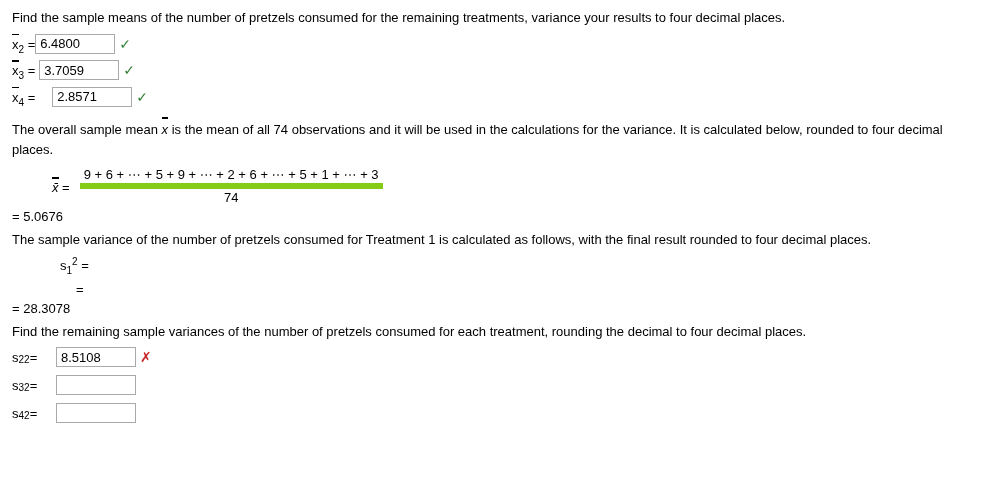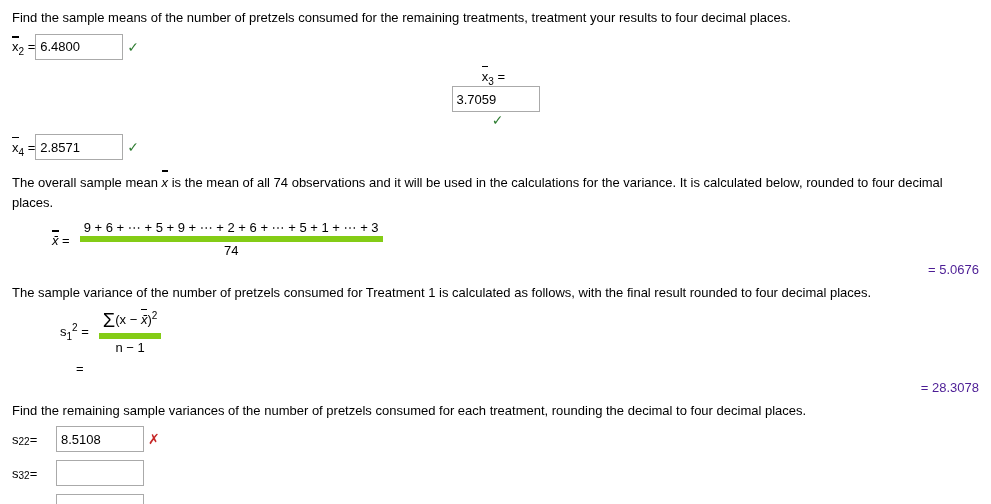--- a/index.html
+++ b/index.html
@@ -34,44 +34,42 @@
       text-align: center;
     }
     .fraction .denominator {
       padding: 1px 4px 0 4px;
       text-align: center;
     }
     .sub { vertical-align: sub; font-size: 10px; }
     .sup { vertical-align: super; font-size: 10px; }
     .input-box {
       border: 1px solid #aaa;
-      padding: 12px 4px;
-      width: 88px;
+      padding: 1px 4px;
+      width: 80px;
       font-size: 13px;
       display: inline-block;
       height: 20px;
       vertical-align: middle;
     }
     .check-icon {
       color: #2e7d32;
       font-size: 14px;
       margin-left: 4px;
       vertical-align: middle;
     }
     .cross-icon {
       color: #c62828;
       font-size: 14px;
       margin-left: 4px;
       vertical-align: middle;
     }
     .result-line {
-      margin-left: 48px;
       margin-bottom: 6px;
-      color: #4c1d95;
-      text-align: right;
+      color: #000000;
     }
     .sigma-formula {
       display: flex;
       align-items: center;
       margin: 6px 0 6px 48px;
     }
     .big-sigma {
       font-size: 20px;
       vertical-align: middle;
     }
@@ -96,41 +94,41 @@
     .s-label {
       min-width: 44px;
       display: inline-flex;
       align-items: flex-end;
     }
   </style>
 </head>
 <body>
 
 <div class="line">
-  Find the sample means of the number of pretzels consumed for the remaining treatments, <span>treatment</span> your results to four decimal places.
+  Find the sample means of the number of pretzels consumed for the remaining treatments, <span>variance</span> your results to four decimal places.
 </div>
 
 <div class="formula-line" style="margin-bottom:6px;">
   <span style="">
     <span class="bar-letter" style="padding-top:3px;">x</span><span class="sub">2</span> =
   </span>
   <input class="input-box" type="text" value="6.4800" style="">
   <span class="check-icon">✓</span>
 </div>
 
-<div class="formula-line" style="margin-bottom:6px;flex-direction:column;">
+<div class="formula-line" style="margin-bottom:6px;">
   <span style="margin-right:4px;">
     <span class="bar-letter" style="padding-top:3px;">x</span><span class="sub">3</span> =
   </span>
   <input class="input-box" type="text" value="3.7059" style="">
   <span class="check-icon">✓</span>
 </div>
 
 <div class="formula-line" style="margin-bottom:10px;">
-  <span style="margin-right:0;">
+  <span style="margin-right:17px;">
     <span class="bar-letter" style="padding-top:3px;">x</span><span class="sub">4</span> =
   </span>
   <input class="input-box" type="text" value="2.8571" style="">
   <span class="check-icon">✓</span>
 </div>
 
 <div class="line">
   The overall sample mean <span class="bar-letter" style="padding-top:3px; font-style:italic;">x</span> is the mean of all 74 observations and it will be used in the calculations for the variance. It is calculated below, rounded to four decimal places.
 </div>
 
@@ -146,26 +144,20 @@
 
 <div class="result-line">= 5.0676</div>
 
 <div class="line" style="margin-top:4px;">
   The sample variance of the number of pretzels consumed for Treatment 1 is calculated as follows, with the final result rounded to four decimal places.
 </div>
 
 <div class="sigma-formula">
   <span style="margin-right:6px;">
     s<span class="sub">1</span><span class="sup">2</span> =
-  </span>
-  <span class="fraction">
-    <span class="numerator">
-      <span class="big-sigma">Σ</span>(x − <span class="bar-letter" style="padding-top:3px; font-style:italic;">x̄</span>)<span class="sup">2</span>
-    </span>
-    <span class="denominator">n − 1</span>
   </span>
 </div>
 
 <div style="display:flex; align-items:center; margin: 4px 0 4px 64px;">
   <span style="margin-right:6px;">=</span>
 </div>
 
 <div class="result-line">= 28.3078</div>
 
 <div class="line" style="margin-top:4px;">

